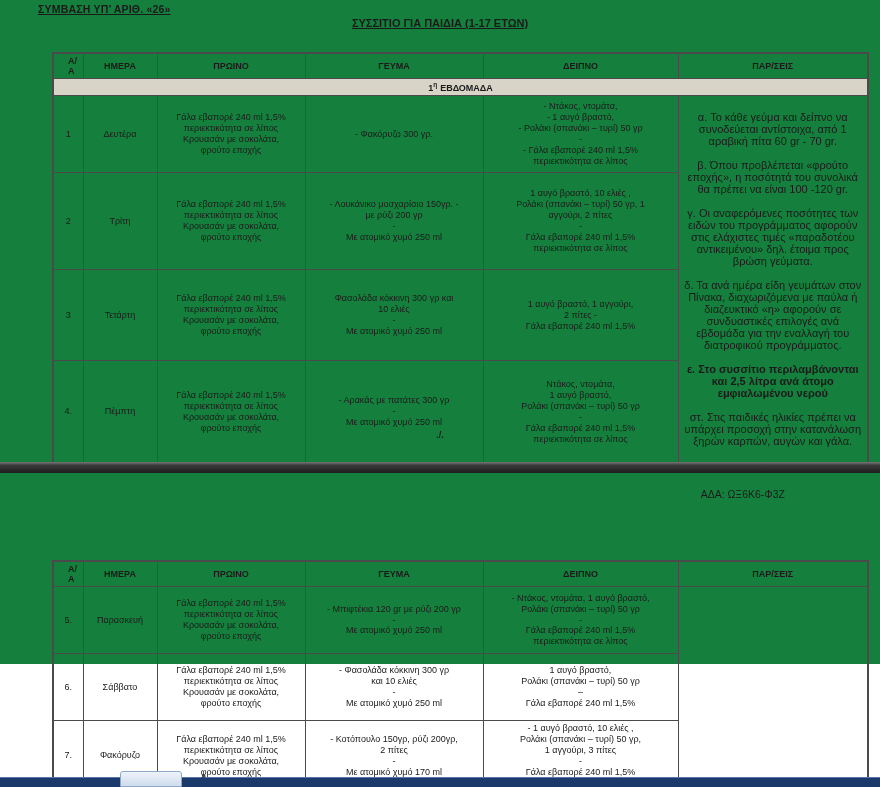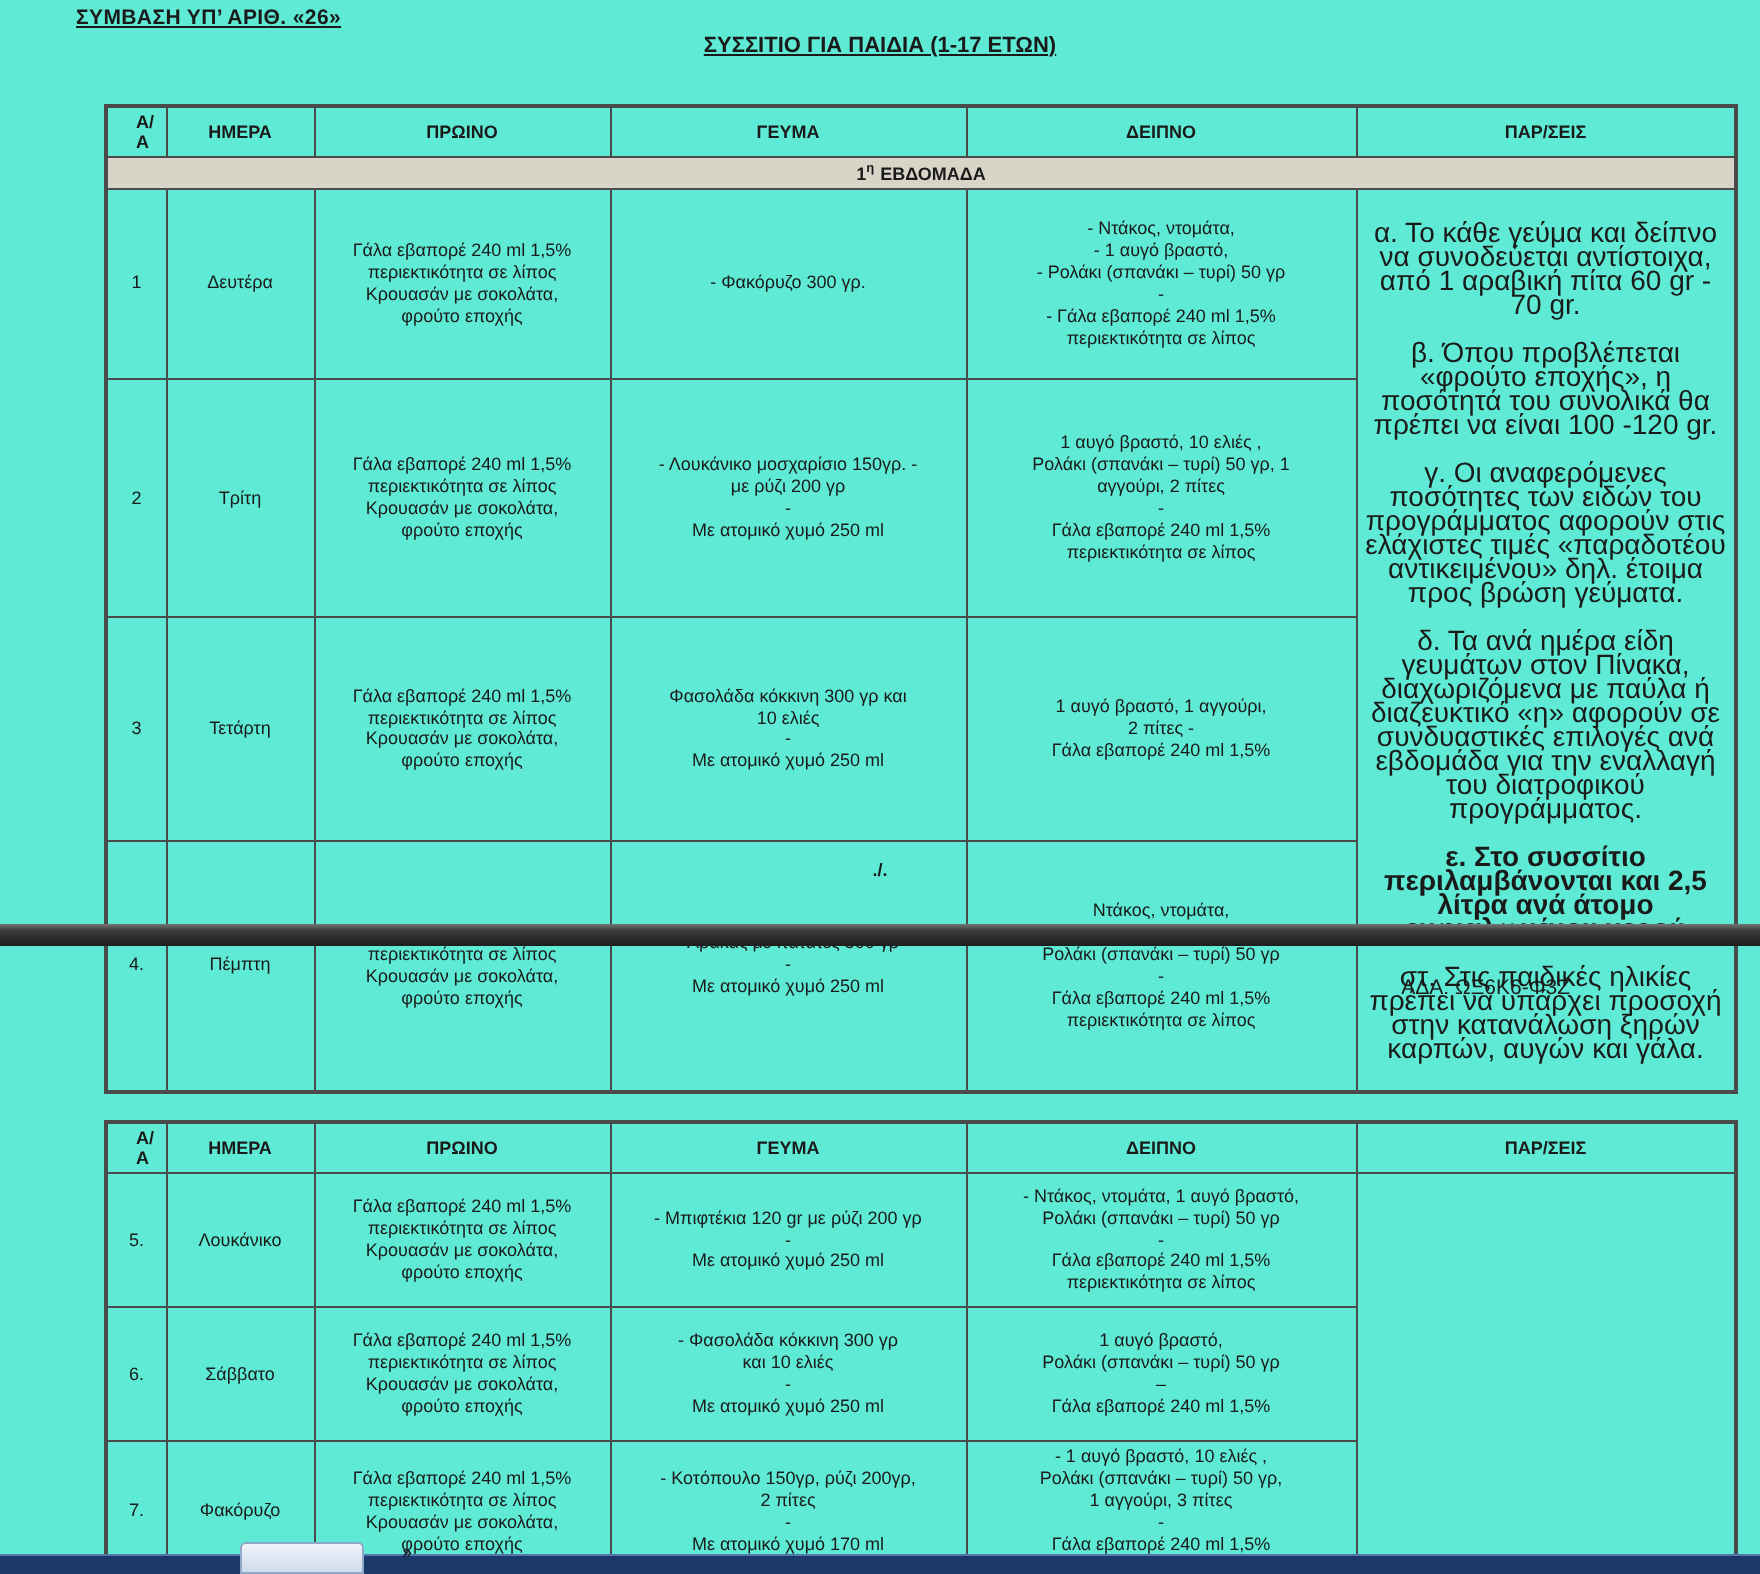--- a/index.html
+++ b/index.html
@@ -1,39 +1,39 @@
 <!DOCTYPE html>
 <html><head>
 <meta charset="utf-8">
 <style>
   * { margin:0; padding:0; box-sizing:border-box; }
   html,body { width:880px; height:787px; background:#ffffff; overflow:hidden;
               font-family:"Liberation Sans", sans-serif; color:#1a1a1a; }
-  .stage { position:relative; width:880px; height:787px; background:#5eead4; }
+  .stage { position:relative; width:880px; height:664px; background:#15803d; }
 
   .contract-title { position:absolute; left:38px; top:3px; font-size:10.5px; font-weight:bold;
                     text-decoration:underline; letter-spacing:.2px; }
   .doc-title { position:absolute; left:0; top:17px; width:880px; text-align:center;
                font-size:11px; font-weight:bold; }
   .doc-title span { text-decoration:underline; }
 
   .t-wrap1 { position:absolute; left:52px; top:52px; }
   .t-wrap2 { position:absolute; left:52px; top:560px; }
   table { width:815px; border-collapse:collapse; table-layout:fixed; border:2px solid #4a4a4a; }
   th, td { border:1px solid #4a4a4a; }
   th { font-size:9px; font-weight:bold; padding:2px 14px; text-align:center; }
   td { font-size:9px; padding:2px 3px; text-align:center; vertical-align:middle;
        white-space:pre-line; line-height:1.22; }
   tr.hdr { height:15px; }
   tr.band-row td { background:#d8d4c8; font-weight:bold; padding:0 0 1px 0; height:12px; line-height:11px; }
   tr.band-row sup { font-size:6.5px; }
   .band-rest { margin-left:3px; }
   tr.h-r1 { height:74px; } tr.h-r2 { height:93px; } tr.h-r3 { height:87px; } tr.h-r4 { height:98px; }
   tr.h-r5 { height:67px; } tr.h-r6 { height:67px; } tr.h-r7 { height:68px; }
-  td.remarks-cell { vertical-align:top; padding:3px 4px; font-size:14px; line-height:12px; }
+  td.remarks-cell { vertical-align:top; padding:3px 4px; font-size:11px; line-height:12px; }
   .note { text-align:center; }
   .note.bold { font-weight:bold; }
 
   .continuation { position:absolute; left:0; top:430px; width:880px; text-align:center;
                   font-size:9px; font-weight:bold; }
 
   .page-separator { position:absolute; left:0; top:462px; width:880px; height:11px;
                     background:linear-gradient(180deg,#777 0%,#3a3a3a 30%,#1d1d1d 100%); }
 
   .ada-number { position:absolute; top:488px; right:95px; font-size:10.5px; }
@@ -174,21 +174,21 @@
           <tr class="hdr">
         <th>Α/Α</th>
         <th>ΗΜΕΡΑ</th>
         <th>ΠΡΩΙΝΟ</th>
         <th>ΓΕΥΜΑ</th>
         <th>ΔΕΙΠΝΟ</th>
         <th>ΠΑΡ/ΣΕΙΣ</th>
       </tr>
       <tr class="h-r5">
         <td>5.</td>
-        <td>Λουκάνικο</td>
+        <td>Παρασκευή</td>
         <td>Γάλα εβαπορέ 240 ml 1,5%
 περιεκτικότητα σε λίπος
 Κρουασάν με σοκολάτα,
 φρούτο εποχής</td>
         <td>- Μπιφτέκια 120 gr με ρύζι 200 γρ
 -
 Με ατομικό χυμό 250 ml</td>
         <td>- Ντάκος, ντομάτα, 1 αυγό βραστό,
 Ρολάκι (σπανάκι – τυρί) 50 γρ
 -

